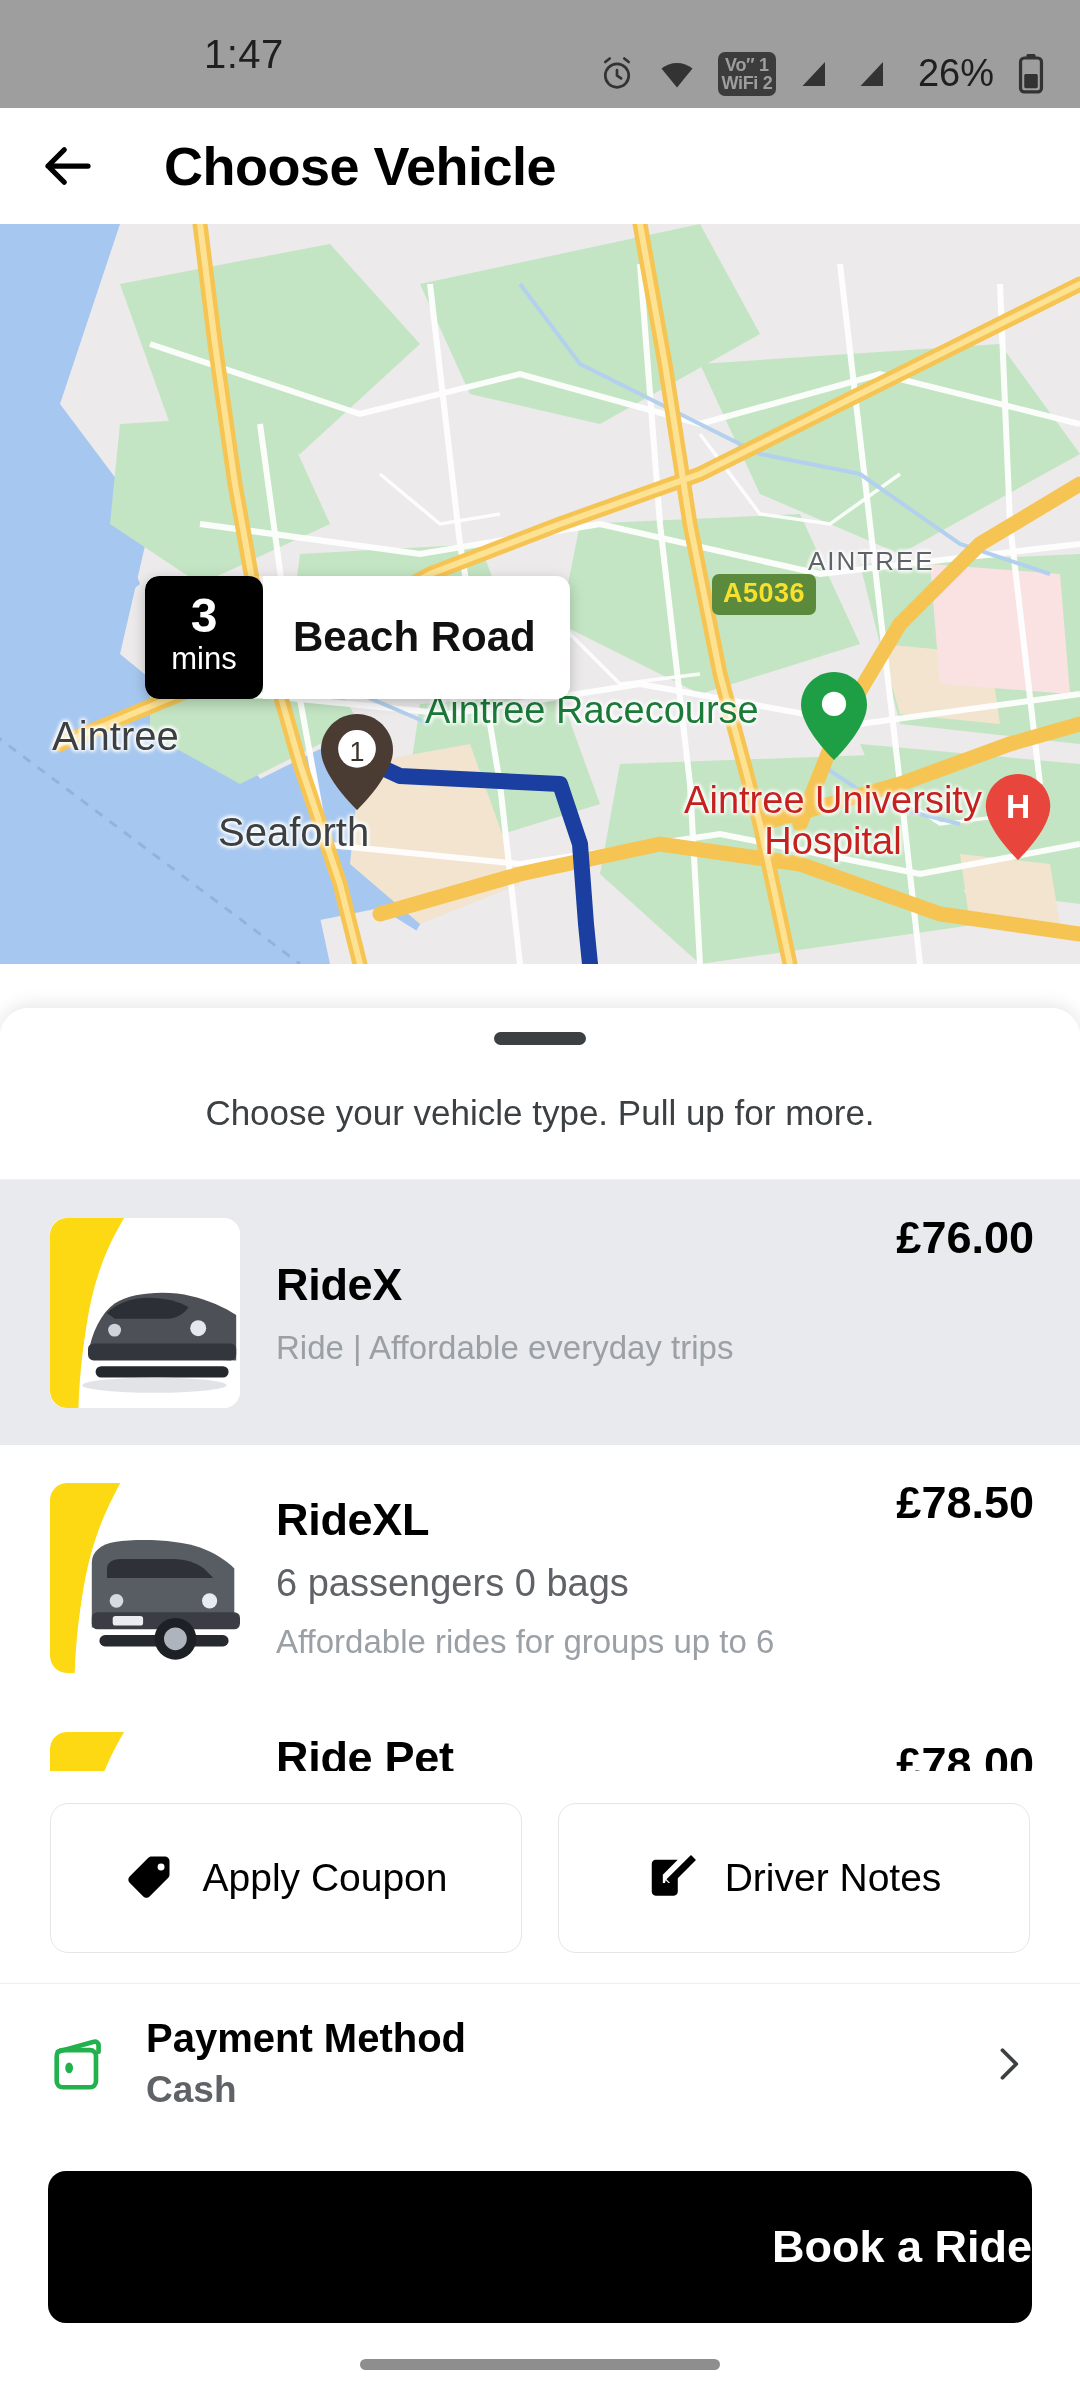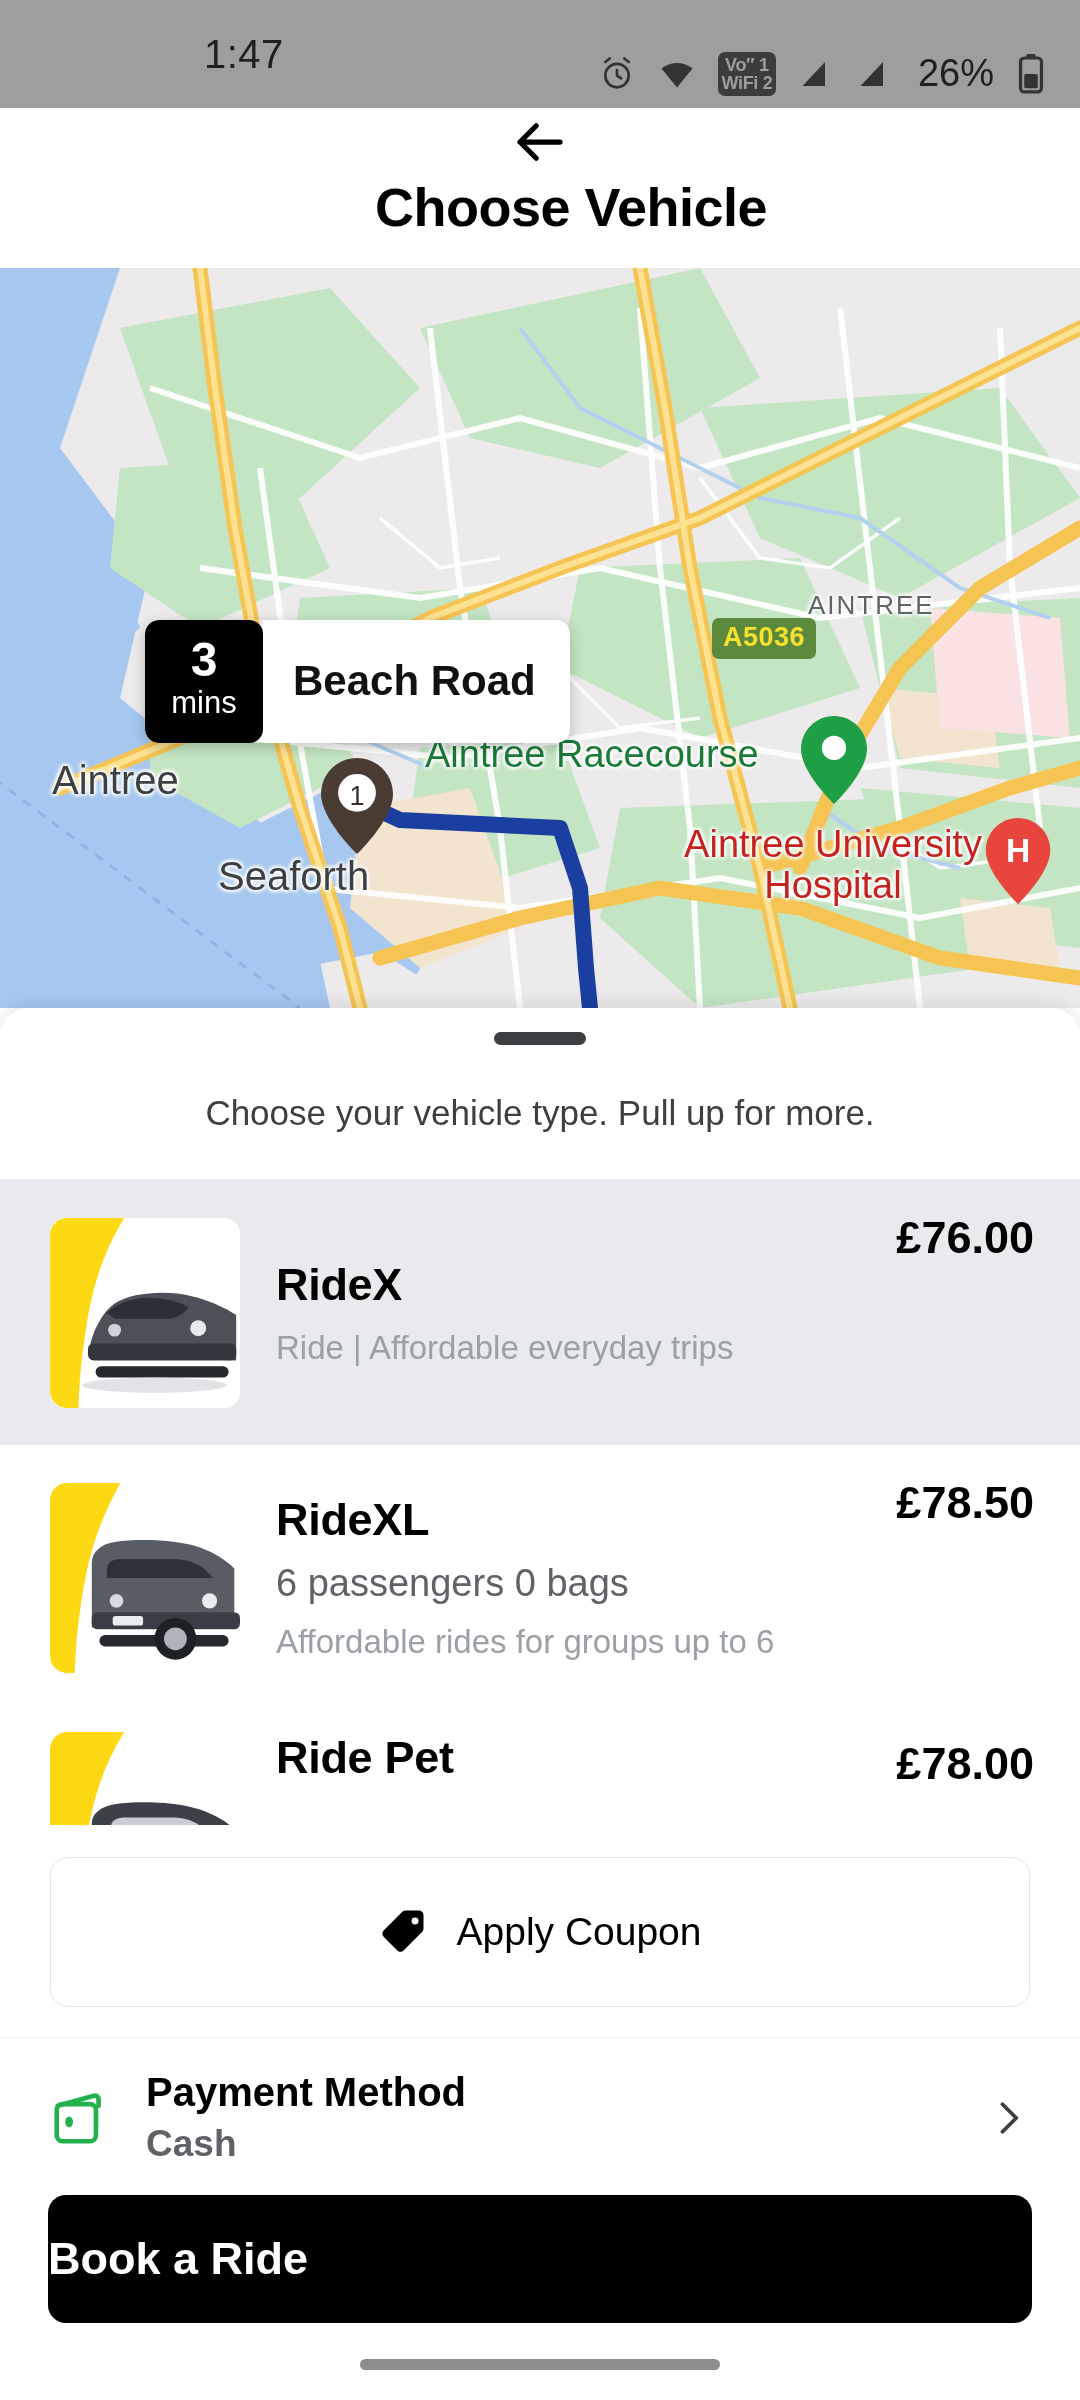--- a/index.html
+++ b/index.html
@@ -29,22 +29,22 @@
     background:#3c3c3c; color:#9e9e9e; border-radius:7px;
     font-size:18px; font-weight:700; line-height:1.0;
     padding:4px 5px; display:flex; flex-direction:column;
     letter-spacing:-.3px; width:58px; align-items:center;
   }
   .vowifi span { white-space:nowrap; }
   .sb-pct { font-size:38px; color:#1f1f1f; margin-left:4px; }
 
   
   .header {
-    height:160px; background:#fff;
-    display:flex; align-items:center; padding:0 34px;flex-direction:column;
+    height:116px; background:#fff;
+    display:flex; align-items:center; padding:0 34px;
   }
   .back-btn {
     width:68px; height:68px; display:flex;
     align-items:center; justify-content:center; cursor:pointer;
   }
   .page-title {
     font-size:54px; font-weight:700; color:#000;
     margin-left:62px; letter-spacing:-.5px;
   }
 
@@ -139,22 +139,22 @@
   .action-btn .lbl { font-size:39px; color:#000; }
   .pay-sep { height:1px; background:#eceff1; }
   .pay-row {
     display:flex; align-items:center; padding:32px 50px 28px; gap:34px;
     cursor:pointer;
   }
   .pay-texts { flex:1; }
   .pay-title { font-size:40px; font-weight:700; color:#000; }
   .pay-value { font-size:37px; color:#5f6368; margin-top:8px;font-weight:bold; }
   .book-btn {
-    margin:2px 48px 0; height:128px; background:#000; border-radius:18px;
-    display:flex; align-items:center; justify-content:flex-start; cursor:pointer;
+    margin:32px 48px 0; height:152px; background:#000; border-radius:18px;
+    display:flex; align-items:center; justify-content:flex-end; cursor:pointer;
   }
   .book-btn span { color:#fff; font-size:45px; font-weight:700; }
   .home-ind {
     width:360px; height:11px; border-radius:6px; background:#8e8e8e;
     margin:36px auto 20px;
   }
 </style>
 </head>
 <body>
 
@@ -392,20 +392,28 @@
 
 <div class="bottom-fixed">
   <div class="action-row">
     <div class="action-btn">
       <svg width="52" height="52" viewBox="0 0 24 24">
         <path d="M2.6 11.3 11 2.9c.5-.5 1.1-.8 1.8-.8h6.1c1.2 0 2.1 1 2.1 2.1v6.1c0 .7-.3 1.4-.8 1.8l-8.4 8.4c-.8.8-2.1.8-2.9 0l-6.3-6.3c-.8-.8-.8-2.1 0-2.9Z" fill="#000"></path>
         <circle cx="17.1" cy="6.9" r="1.6" fill="#fff"></circle>
       </svg>
       <span class="lbl">Apply Coupon</span>
     </div>
+    <div class="action-btn">
+      <svg width="52" height="52" viewBox="0 0 24 24">
+        <path d="M4 3.6h10.2l-6.9 6.9v3.8h3.8l3.1-3.1v7.2c0 1-.8 1.8-1.8 1.8H4c-1 0-1.8-.8-1.8-1.8V5.4c0-1 .8-1.8 1.8-1.8Z" fill="#000"></path>
+        <path d="M9 12.6 20.3 1.4l2.3 2.3L11.3 15Z" fill="#000"></path>
+        <path d="M8.6 13 8 16l3-.6Z" fill="#000"></path>
+      </svg>
+      <span class="lbl">Driver Notes</span>
+    </div>
   </div>
 
   <div class="pay-sep"></div>
 
   <div class="pay-row">
     <svg width="62" height="62" viewBox="0 0 24 24">
       <path d="M3 7.3 17 3.4c.9-.3 1.8.4 1.8 1.3v2.6" fill="none" stroke="#22b14c" stroke-width="1.8" stroke-linecap="round" stroke-linejoin="round"></path>
       <rect x="2.6" y="6.6" width="15.2" height="14.4" rx="2.3" fill="none" stroke="#22b14c" stroke-width="1.8"></rect>
       <ellipse cx="7.4" cy="13.5" rx="1.5" ry="2.1" fill="#22b14c"></ellipse>
     </svg>

